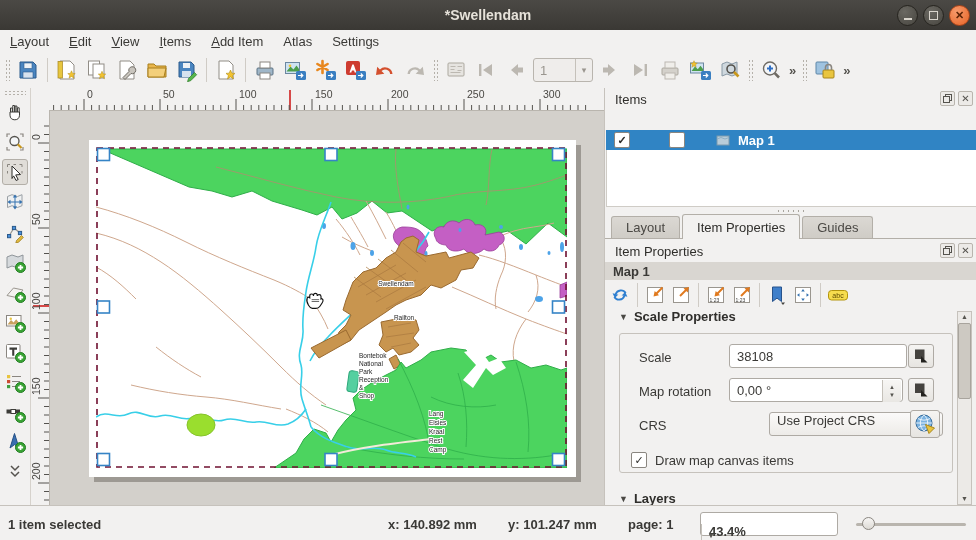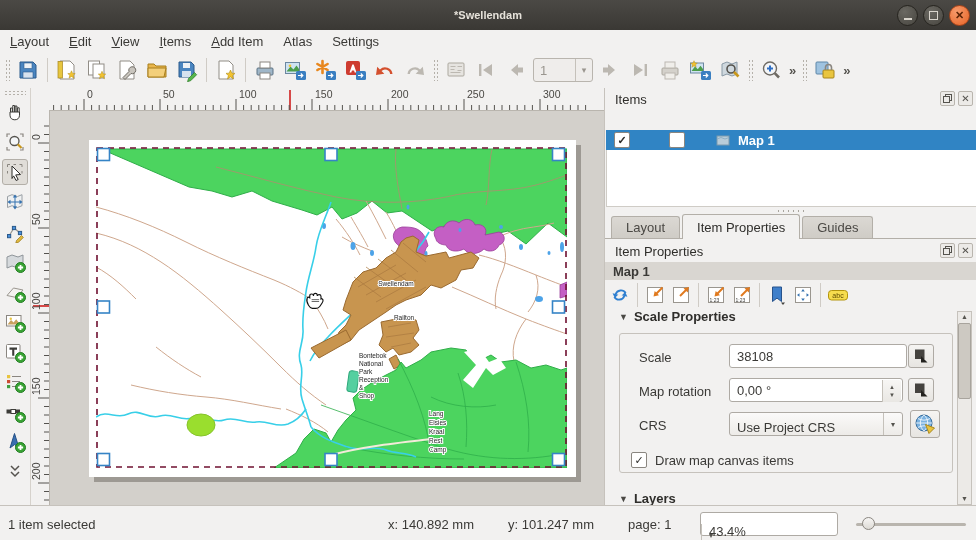--- a/index.html
+++ b/index.html
@@ -2,21 +2,21 @@
 <html><head>
 <meta charset="utf-8">
 <style>
   html,body{margin:0;padding:0;background:#555;}
   #app{position:relative;width:976px;height:540px;overflow:hidden;
        font-family:"Liberation Sans",sans-serif;background:#f2f1f0;color:#3a3936;
        font-size:13px;-webkit-font-smoothing:antialiased;}
   
   .titlebar{position:absolute;left:0;top:0;width:976px;height:30px;
     background:linear-gradient(#4b4945,#3a3834);display:flex;align-items:center;justify-content:center;}
-  .win-title{color:#e6e2da;font-weight:bold;font-size:11px;}
+  .win-title{color:#e6e2da;font-weight:bold;font-size:14px;}
   .winbtns{position:absolute;right:6px;top:5px;display:flex;gap:5px;}
   .wbtn{width:19px;height:19px;border-radius:50%;display:flex;align-items:center;justify-content:center;
     background:radial-gradient(circle at 35% 30%,#6a6862,#47453f);border:1px solid #26241f;color:#d9d5cd;font-size:11px;line-height:1;cursor:default;}
   .wbtn.close{background:radial-gradient(circle at 35% 30%,#f89b6c,#e66325);border-color:#a8441a;color:#5e2406;font-weight:bold;}
   .wbtn .sq{width:7px;height:7px;border:1.5px solid #d9d5cd;}
   .wbtn .mn{width:8px;height:2px;background:#d9d5cd;margin-top:6px;}
   
   .menubar{position:absolute;left:0;top:30px;width:976px;height:22px;display:flex;align-items:center;gap:20px;padding-left:10px;}
   .menu-item{cursor:default;}
   .u{text-decoration:underline;}
@@ -69,32 +69,32 @@
   .props{position:absolute;left:0;top:221px;width:371px;height:196px;overflow:hidden;}
   .sec-hdr{position:absolute;display:flex;align-items:center;gap:6px;font-weight:bold;color:#2f2e2b;}
   .tri{font-size:9px;color:#4a4844;}
   .groupbox{position:absolute;left:14px;top:24px;width:332px;height:138px;border:1px solid #c6c2bc;border-radius:3px;}
   .flabel{position:absolute;color:#3a3936;}
   .tinput{position:absolute;height:24px;background:#fff;border:1px solid #aeaaa4;border-radius:3px;display:flex;align-items:center;padding-left:7px;box-sizing:border-box;}
   .spin{padding-right:20px;}
   .spinbtns{position:absolute;right:1px;top:1px;width:18px;height:22px;border-left:1px solid #c5c1ba;background:linear-gradient(#f7f6f4,#e9e7e3);
     display:flex;flex-direction:column;align-items:center;justify-content:center;font-size:6px;color:#55534e;gap:2px;border-radius:0 2px 2px 0;}
   .combo{position:absolute;height:24px;border:1px solid #aeaaa4;border-radius:3px;background:linear-gradient(#fbfaf9,#edebe8);
-    display:flex;align-items:flex-end;box-sizing:border-box;}
+    display:flex;align-items:flex-start;box-sizing:border-box;margin-left:40px;}
   .combo .val{flex:1;padding-left:7px;}
   .combo .dd{width:18px;height:100%;border-left:1px solid #c5c1ba;display:flex;align-items:center;justify-content:center;font-size:8px;color:#55534e;}
   .sqbtn{position:absolute;border:1px solid #aeaaa4;border-radius:3px;background:linear-gradient(#f5f4f2,#e7e5e1);display:flex;align-items:center;justify-content:center;padding:0;}
   .chkrow{position:absolute;display:flex;align-items:center;gap:8px;}
   .vscroll{position:absolute;left:352px;top:2px;width:15px;height:194px;background:#eceae7;border:1px solid #c6c2bc;box-sizing:border-box;
      display:flex;flex-direction:column;align-items:center;}
   .vscroll .arrow{font-size:7px;color:#55534e;line-height:10px;}
   .vscroll .handle{width:11px;height:74px;background:#cdc9c2;border:1px solid #a8a49d;border-radius:2px;margin-top:1px;}
   
   .statusbar{position:absolute;left:0;top:505px;width:976px;height:35px;background:#f2f1f0;border-top:1px solid #c6c2bc;}
-  .statusbar span{position:absolute;top:11px;}
+  .statusbar span{position:absolute;top:11px;font-weight:bold;}
   .zoombox{position:absolute;left:700px;top:6px;width:138px;height:24px;background:#fff;border:1px solid #aeaaa4;border-radius:3px;display:flex;align-items:center;box-sizing:border-box;}
   .zoombox .val{flex:1;padding-left:8px;}
   .zoombox .dd{width:18px;height:100%;border-left:1px solid #c5c1ba;display:flex;align-items:center;justify-content:center;font-size:8px;color:#55534e;}
   .slider-track{position:absolute;left:856px;top:17px;width:110px;height:3px;background:#b9b5ae;border-radius:2px;}
   .slider-handle{position:absolute;left:862px;top:11px;width:13px;height:13px;border-radius:50%;background:linear-gradient(#f7f6f4,#dddad5);border:1px solid #8a8680;box-sizing:border-box;}
 </style>
 </head>
 <body>
 
 <svg width="0" height="0" style="position:absolute">

